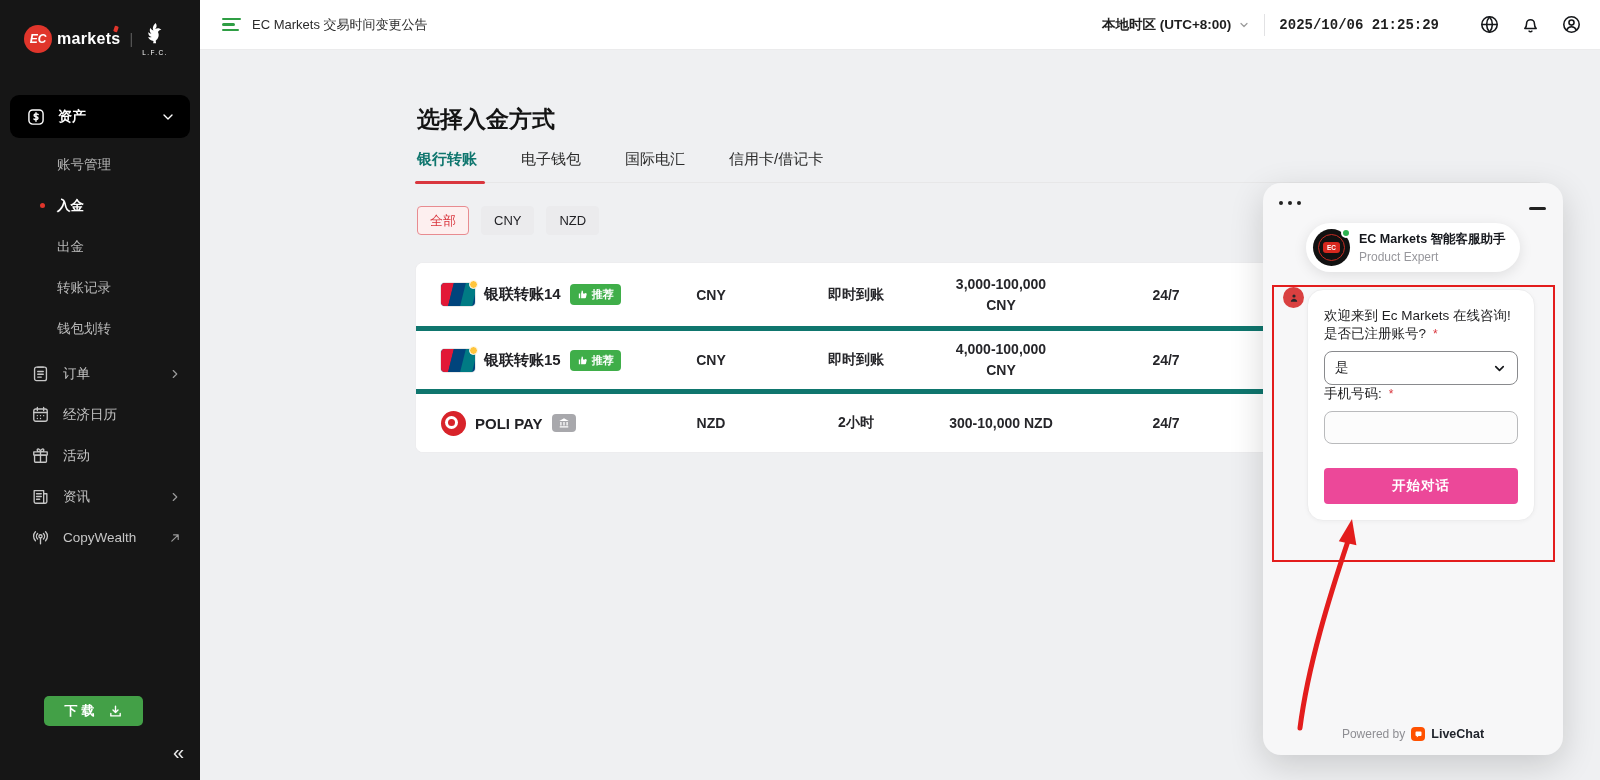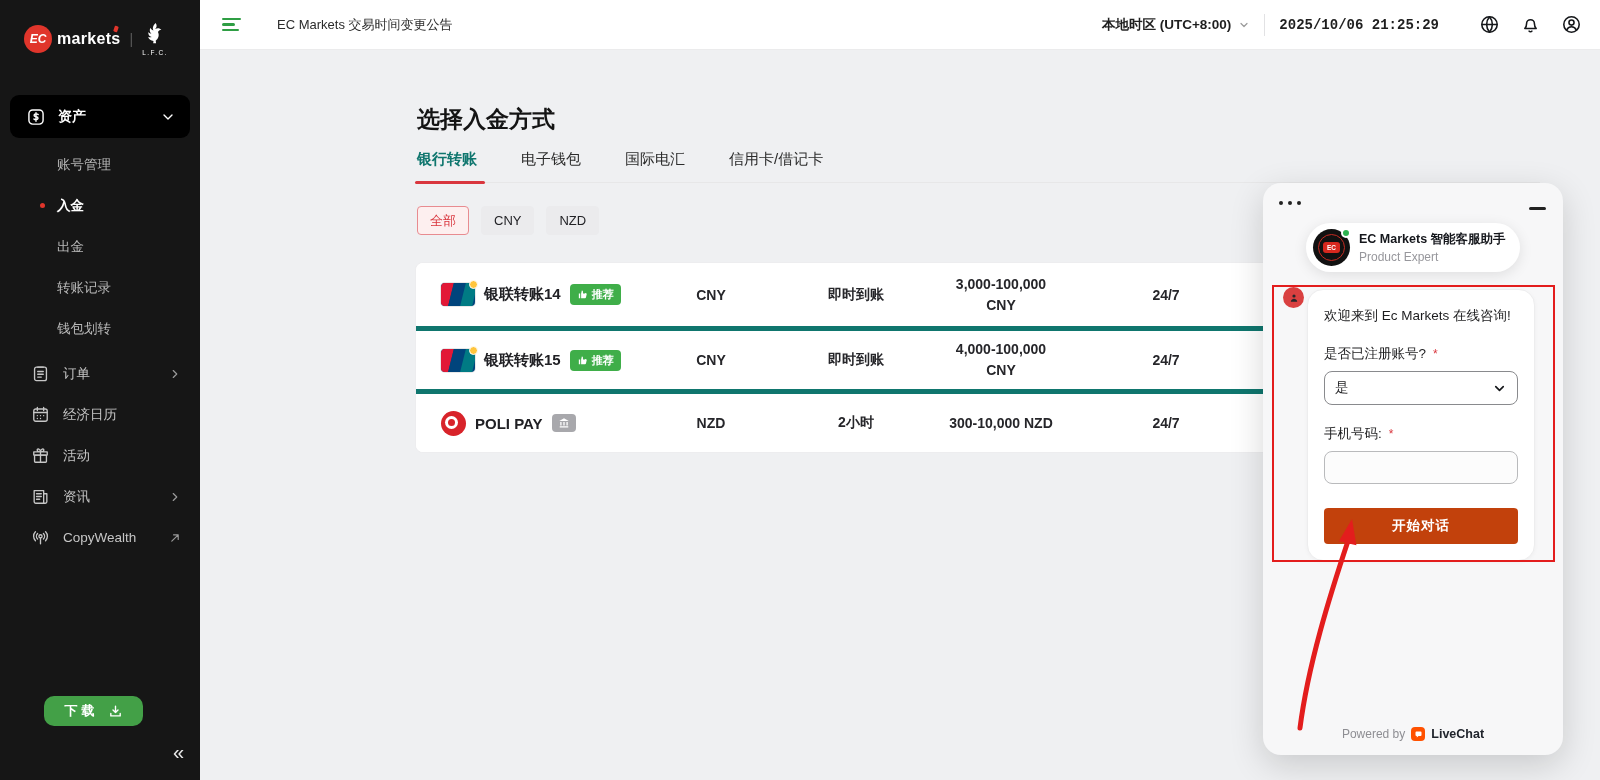--- a/index.html
+++ b/index.html
@@ -27,33 +27,33 @@
   .submenu { padding:6px 0 4px 0; }
   .sub-item { height:41px; display:flex; align-items:center; padding-left:57px; color:#b9b9b9; font-size:13.5px; position:relative; cursor:pointer; }
   .sub-item.active { color:#fff; font-weight:bold; }
   .sub-item .dot { position:absolute; left:40px; width:5px; height:5px; border-radius:50%; background:#e0352b; }
 
   .p-item { height:41px; display:flex; align-items:center; padding:0 18px 0 31px; color:#c6c6c6; font-size:13.5px; cursor:pointer; }
   .p-item .mi-icon { width:19px; height:19px; color:#c6c6c6; flex:none; }
   .p-item .p-label { margin-left:13px; }
   .p-item .mi-chevron { margin-left:auto; width:14px; height:14px; color:#9a9a9a; }
 
-  .download-btn { position:absolute; left:44px; bottom:54px; width:99px; height:30px; background:#43a047; border:none; border-radius:10px; color:#fff; font-size:13px; font-weight:bold; display:flex; align-items:center; justify-content:center; gap:9px; letter-spacing:4px; cursor:pointer; font-family:inherit; }
+  .download-btn { position:absolute; left:44px; bottom:54px; width:99px; height:30px; background:#43a047; border:none; border-radius:5px; color:#fff; font-size:13px; font-weight:bold; display:flex; align-items:center; justify-content:center; gap:9px; letter-spacing:4px; cursor:pointer; font-family:inherit; }
   .download-btn svg { width:15px; height:15px; letter-spacing:0; }
   .collapse { position:absolute; right:16px; bottom:18px; color:#ececec; font-size:20px; cursor:pointer; line-height:1; }
 
   
   .topbar { position:absolute; left:200px; top:0; right:0; height:50px; background:#fff; border-bottom:1px solid #ebebec; display:flex; align-items:center; padding:0 18px 0 22px; z-index:4; }
   .announce { display:flex; align-items:center; gap:11px; cursor:pointer; }
   .announce-icon { display:flex; flex-direction:column; gap:3px; }
   .announce-icon i { display:block; height:2.6px; border-radius:2px; background:#2f9e44; }
   .announce-icon i:nth-child(1){ width:19px; }
   .announce-icon i:nth-child(2){ width:13px; }
   .announce-icon i:nth-child(3){ width:17px; }
-  .announce-text { font-size:13px; color:#2b2b2b; font-weight:500;margin-left:25px; }
+  .announce-text { font-size:13px; color:#2b2b2b; font-weight:500; }
   .top-right { margin-left:auto; display:flex; align-items:center; }
   .tz { display:flex; align-items:center; gap:7px; cursor:pointer; }
   .tz-label { font-size:13.5px; color:#1f1f1f; font-weight:600; }
   .tz .caret { width:12px; height:12px; color:#9a9a9a; }
   .top-divider { width:1px; height:22px; background:#e2e2e4; margin:0 14px; }
   .datetime { font-size:14px; color:#1f1f1f; font-weight:600; margin-right:20px;font-family:Liberation Mono, monospace; }
   .top-icon { width:21px; height:21px; color:#15171a; margin-left:20px; cursor:pointer; }
 
   
   .page-title { position:absolute; left:417px; top:104px; font-size:23px; font-weight:bold; color:#141414; z-index:1; }
@@ -103,26 +103,26 @@
   .agent-avatar .ring { width:27px; height:27px; border-radius:50%; border:1.5px solid #c42b22; display:flex; align-items:center; justify-content:center; }
   .agent-avatar .ec { background:#d7281e; color:#fff; font-size:6.5px; font-weight:bold; padding:2px 4px; border-radius:3px; }
   .agent-avatar .on { position:absolute; right:-1px; top:-1px; width:10px; height:10px; background:#2eb350; border:2px solid #fff; border-radius:50%; }
   .agent-name { font-size:12.5px; font-weight:bold; color:#15171c; white-space:nowrap; }
   .agent-role { font-size:12px; color:#97979c; margin-top:2px; }
 
   .msg-avatar { position:absolute; left:20px; top:104px; width:21px; height:21px; border-radius:50%; background:#d94040; display:flex; align-items:center; justify-content:center; }
   .msg-avatar svg { width:12px; height:12px; }
   .msg-card { position:absolute; left:44px; top:106px; width:228px; background:#fff; border:1px solid #ededee; border-radius:16px; padding:17px 16px 16px 16px; box-shadow:0 1px 4px rgba(0,0,0,.04); }
   .welcome { font-size:13.5px; color:#1d1d1f; }
-  .f-label { font-size:13.5px; color:#1d1d1f; margin-top:20px; margin-bottom:8px; }
+  .f-label { font-size:13.5px; color:#1d1d1f; margin-top:0; margin-bottom:8px; }
   .req { color:#d9363e; margin-left:7px; font-size:12px; }
   .select { height:34px; border:1.5px solid #898a8d; border-radius:8px; background:#fff; display:flex; align-items:center; padding:0 10px; font-size:13.5px; color:#1d1d1f; cursor:pointer; }
   .select svg { width:15px; height:15px; margin-left:auto; color:#15171a; }
   .text-input { width:100%; height:33px; border:1.5px solid #b9babc; border-radius:8px; background:#fcfcfc; font-size:13.5px; padding:0 10px; font-family:inherit; color:#1d1d1f; }
-  .start-btn { margin-top:24px; width:100%; height:36px; background:#c2410c; border:none; border-radius:4px; color:#fff; font-size:13.5px; font-weight:bold; cursor:pointer; font-family:inherit; letter-spacing:1px; }
+  .start-btn { margin-top:24px; width:100%; height:36px; background:#ec4899; border:none; border-radius:4px; color:#fff; font-size:13.5px; font-weight:bold; cursor:pointer; font-family:inherit; letter-spacing:1px; }
   .powered { position:absolute; bottom:14px; left:0; width:100%; display:flex; align-items:center; justify-content:center; gap:6px; cursor:pointer; }
   .powered-label { font-size:12px; color:#8e8e93; }
   .lc-icon { width:14px; height:14px; border-radius:4px; background:#ff5100; display:flex; align-items:center; justify-content:center; }
   .lc-icon svg { width:9px; height:9px; }
   .powered-brand { font-size:12.5px; font-weight:bold; color:#20242c; }
 
   
   .anno-rect { position:absolute; left:1272px; top:285px; width:283px; height:277px; border:2px solid #e31d1d; z-index:20; pointer-events:none; }
   .anno-arrow { position:absolute; left:1270px; top:505px; width:110px; height:245px; z-index:21; pointer-events:none; }
 </style>

